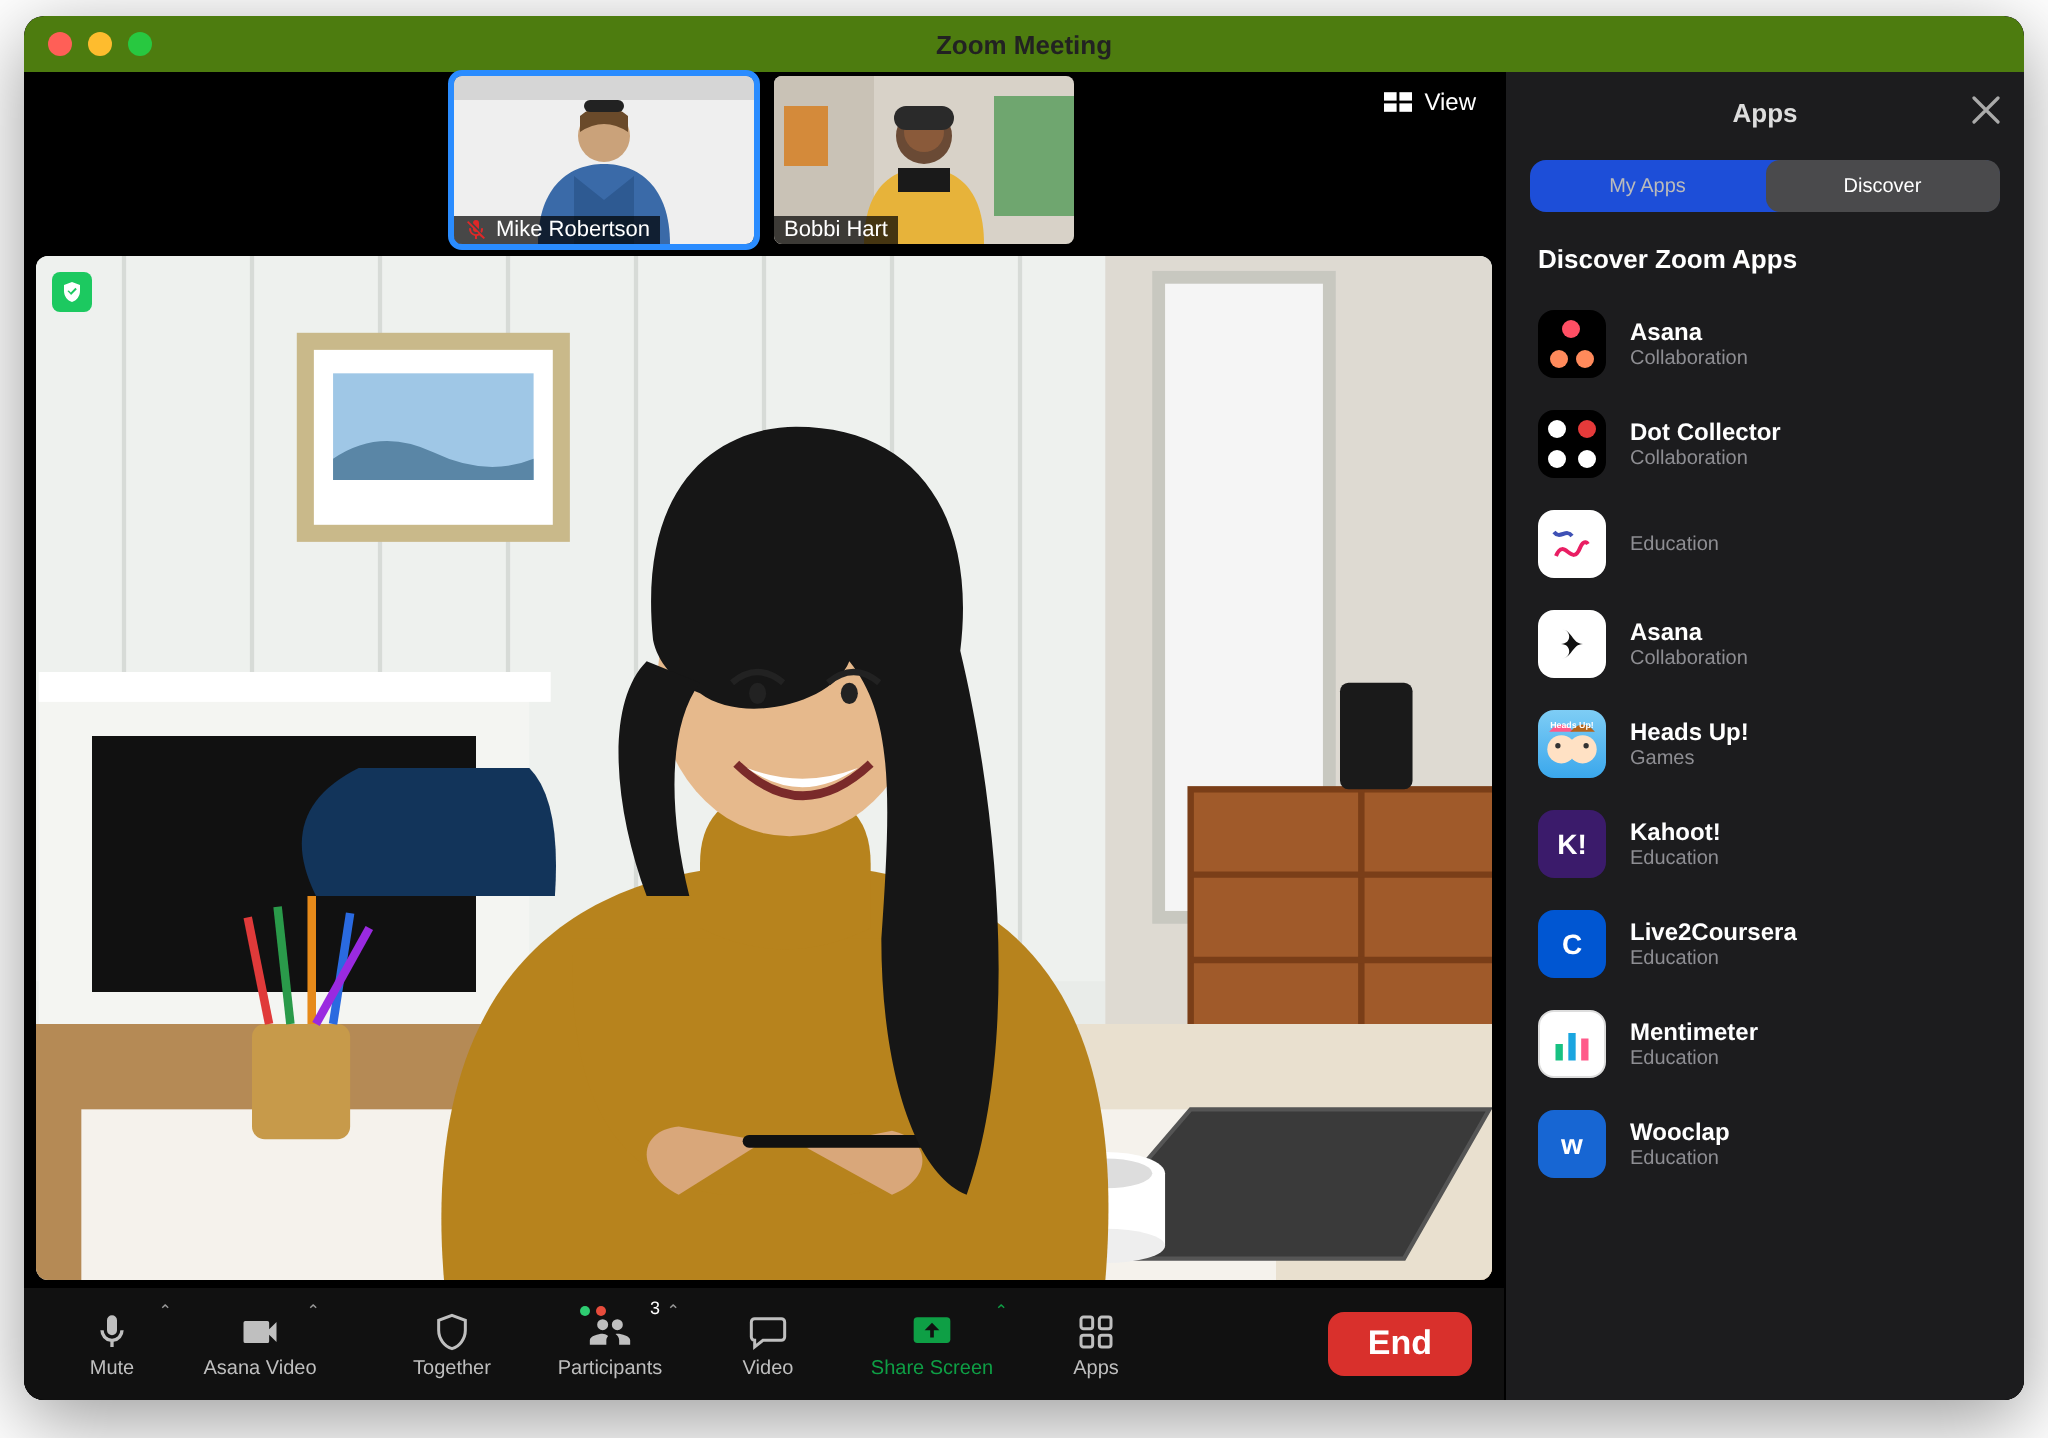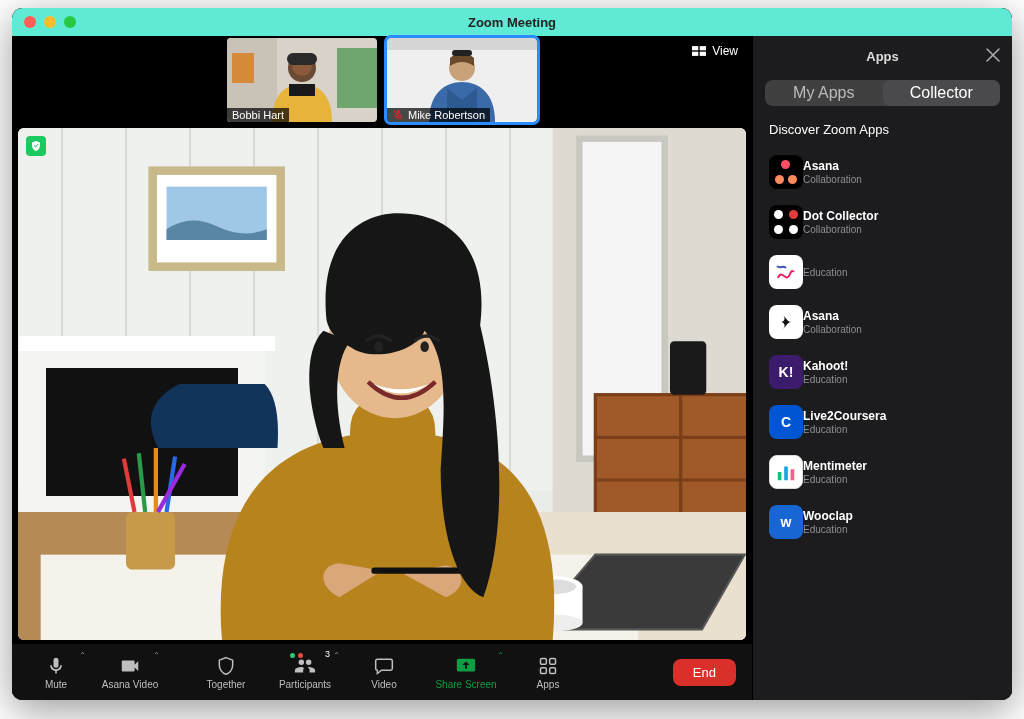--- a/index.html
+++ b/index.html
@@ -4,21 +4,21 @@
 <style>
   * { box-sizing: border-box; margin: 0; padding: 0; font-family: -apple-system, BlinkMacSystemFont, "Segoe UI", Helvetica, Arial, sans-serif; }
   body { background: #fff; width: 1024px; height: 719px; overflow: hidden; }
   .window {
     width: 1000px; height: 692px; margin: 8px auto 0;
     background: #000; border-radius: 10px; overflow: hidden;
     box-shadow: 0 10px 40px rgba(0,0,0,.4);
     display: flex; flex-direction: column;
   }
   .titlebar {
-    height: 28px; background: #5eead4; display: flex; align-items: center;
+    height: 28px; background: #4d7c0f; display: flex; align-items: center;
     position: relative; border-top-left-radius:10px; border-top-right-radius:10px;
     flex: 0 0 auto;
   }
   .traffic { display:flex; gap:8px; margin-left:12px; }
   .dot { width:12px; height:12px; border-radius:50%; }
   .dot.red{background:#ff5f57;} .dot.yellow{background:#febc2e;} .dot.green{background:#28c840;}
   .titlebar-title { position:absolute; left:0; right:0; text-align:center; font-size:13px; font-weight:600; color:#222; pointer-events:none;}
   .content { flex:1 1 auto; display:flex; min-height:0; background:#000; }
   .meeting { flex:1 1 auto; display:flex; flex-direction:column; min-width:0; }
   .top-strip { height:88px; display:flex; align-items:center; justify-content:center; gap:10px; position:relative; }
@@ -34,31 +34,31 @@
   .host-badge { position:absolute; top:8px; left:8px; width:20px; height:20px; border-radius:4px; background:#1cc960; display:flex; align-items:center; justify-content:center; }
   .host-badge svg { width:12px; height:12px; fill:#fff; }
   .toolbar { height:56px; background:#111; display:flex; align-items:center; padding:0 8px; gap:2px; }
   .tool { color:#bfbfbf; display:flex; flex-direction:column; align-items:center; justify-content:center; width:72px; height:50px; font-size:10px; cursor:pointer; position:relative; border-radius:6px; }
   .tool.green { color:#0e9f45; }
   .tool .ico { width:22px; height:22px; display:flex; align-items:center; justify-content:center; margin-bottom:2px; }
   .tool svg { fill:currentColor; }
   .tool .caret { position:absolute; top:4px; right:6px; font-size:8px; color:#999; }
   .tool .badge { position:absolute; top:2px; right:16px; font-size:9px; color:#fff; background:transparent; }
   .indicator-dot { width:5px;height:5px;border-radius:50%; position:absolute; top:6px; }
-  .end-btn { background:#d9302c; color:#fff; font-size:13px; font-weight:400; border:none; padding:6px 20px; border-radius:8px; cursor:pointer; margin-left:auto; margin-right:8px;}
+  .end-btn { background:#d9302c; color:#fff; font-size:17px; font-weight:700; border:none; padding:6px 20px; border-radius:8px; cursor:pointer; margin-left:auto; margin-right:8px;}
   
   .apps-panel { width:260px; background:#1c1c1e; color:#ddd; display:flex; flex-direction:column; border-left:1px solid #000;}
   .apps-header { display:flex; align-items:center; justify-content:center; height:40px; position:relative; font-size:13px; font-weight:600;}
   .apps-header .close { position:absolute; right:12px; top:12px; width:14px; height:14px; cursor:pointer; color:#aaa;}
-  .seg { margin:4px 12px 10px; background:#404040; border-radius:8px; display:flex; height:26px; font-size:16px;}
+  .seg { margin:4px 12px 10px; background:#1d4ed8; border-radius:8px; display:flex; height:26px; font-size:10px;}
   .seg div { flex:1; display:flex; align-items:center; justify-content:center; border-radius:7px; cursor:pointer; color:#bbb;}
   .seg div.active { background:#4a4a4c; color:#fff; }
-  .apps-subtitle { font-size:13px; font-weight:400; padding:6px 16px 10px; color:#fff;}
+  .apps-subtitle { font-size:13px; font-weight:700; padding:6px 16px 10px; color:#fff;}
   .apps-list { flex:1; overflow:auto; }
-  .app-row { display:flex; align-items:center; gap:0; padding:8px 16px; cursor:pointer; }
+  .app-row { display:flex; align-items:center; gap:12px; padding:8px 16px; cursor:pointer; }
   .app-icon { width:34px; height:34px; border-radius:8px; flex:0 0 34px; display:flex; align-items:center; justify-content:center; font-weight:700; color:#fff; font-size:14px;}
   .app-text .name { font-size:12px; color:#fff; font-weight:600; line-height:1.2;}
   .app-text .cat { font-size:10px; color:#8e8e93; margin-top:1px;}
   
   .ic-asana { background:#000; position:relative;}
   .ic-asana::before{content:"";position:absolute;width:9px;height:9px;border-radius:50%;background:#ff4f64;top:5px;left:12px;}
   .ic-asana::after{content:"";position:absolute;width:9px;height:9px;border-radius:50%;background:#ff8a5b;bottom:5px;left:6px;box-shadow:13px 0 0 #ff8a5b;}
   .ic-dot { background:#000; position:relative;}
   .ic-dot span{position:absolute;width:9px;height:9px;border-radius:50%;}
   .ic-dot .a{background:#fff;top:5px;left:5px;} .ic-dot .b{background:#e53a3a;top:5px;right:5px;}
@@ -83,55 +83,55 @@
       <div class="dot green"></div>
     </div>
     <div class="titlebar-title">Zoom Meeting</div>
   </div>
 
   <div class="content">
 
     <div class="meeting">
       <div class="top-strip">
 
+        <div class="thumb active">
+          <svg class="scene" viewBox="0 0 150 84" preserveAspectRatio="xMidYMid slice">
+            <rect width="150" height="84" fill="#efefef"></rect>
+            <rect x="0" y="0" width="150" height="12" fill="#d6d6d6"></rect>
+            <circle cx="75" cy="30" r="13" fill="#caa27a"></circle>
+            <path d="M63 20 Q75 10 87 20 L87 28 Q75 20 63 28 Z" fill="#6a4a2a"></path>
+            <rect x="65" y="12" width="20" height="6" rx="3" fill="#222"></rect>
+            <path d="M42 84 C42 55 58 44 75 44 C92 44 108 55 108 84 Z" fill="#3a6aa8"></path>
+            <path d="M60 50 L75 62 L90 50 L90 84 L60 84 Z" fill="#2e5a92"></path>
+          </svg>
+          <div class="label">
+            <svg class="muted-mic" viewBox="0 0 24 24">
+                <path d="M19 11a1 1 0 10-2 0 5 5 0 01-.6 2.4l1.5 1.5A7 7 0 0019 11zM4.3 3L3 4.3l6 6V11a3 3 0 003 3c.4 0 .7 0 1-.2l1.6 1.6A5 5 0 017 11a1 1 0 10-2 0 7 7 0 006 6.9V21h2v-3.1c.8-.1 1.5-.4 2.2-.7L19.7 21 21 19.7 4.3 3zM12 2a3 3 0 00-3 3v.2l6 6V5a3 3 0 00-3-3z"></path>
+              </svg>
+            <span>Mike Robertson</span>
+          </div>
+        </div>
+
         <div class="thumb">
           <svg class="scene" viewBox="0 0 150 84" preserveAspectRatio="xMidYMid slice">
             <rect width="150" height="84" fill="#d8d2c8"></rect>
             <rect x="0" y="0" width="50" height="84" fill="#c9c2b6"></rect>
             <rect x="110" y="10" width="40" height="60" fill="#6fa66f"></rect>
             <rect x="5" y="15" width="22" height="30" fill="#d48a3a"></rect>
             <circle cx="75" cy="30" r="14" fill="#6a4a35"></circle>
             <path d="M45 84 C45 55 60 46 75 46 C90 46 105 55 105 84 Z" fill="#e7b33a"></path>
             <rect x="62" y="46" width="26" height="12" fill="#1a1a1a"></rect>
             <circle cx="75" cy="28" r="10" fill="#8a5a3a"></circle>
             <rect x="60" y="15" width="30" height="12" rx="6" fill="#2a2a2a"></rect>
           </svg>
           <div class="label">
             <span>Bobbi Hart</span>
           </div>
         </div>
 
-        <div class="thumb active">
-          <svg class="scene" viewBox="0 0 150 84" preserveAspectRatio="xMidYMid slice">
-            <rect width="150" height="84" fill="#efefef"></rect>
-            <rect x="0" y="0" width="150" height="12" fill="#d6d6d6"></rect>
-            <circle cx="75" cy="30" r="13" fill="#caa27a"></circle>
-            <path d="M63 20 Q75 10 87 20 L87 28 Q75 20 63 28 Z" fill="#6a4a2a"></path>
-            <rect x="65" y="12" width="20" height="6" rx="3" fill="#222"></rect>
-            <path d="M42 84 C42 55 58 44 75 44 C92 44 108 55 108 84 Z" fill="#3a6aa8"></path>
-            <path d="M60 50 L75 62 L90 50 L90 84 L60 84 Z" fill="#2e5a92"></path>
-          </svg>
-          <div class="label">
-            <svg class="muted-mic" viewBox="0 0 24 24">
-                <path d="M19 11a1 1 0 10-2 0 5 5 0 01-.6 2.4l1.5 1.5A7 7 0 0019 11zM4.3 3L3 4.3l6 6V11a3 3 0 003 3c.4 0 .7 0 1-.2l1.6 1.6A5 5 0 017 11a1 1 0 10-2 0 7 7 0 006 6.9V21h2v-3.1c.8-.1 1.5-.4 2.2-.7L19.7 21 21 19.7 4.3 3zM12 2a3 3 0 00-3 3v.2l6 6V5a3 3 0 00-3-3z"></path>
-              </svg>
-            <span>Mike Robertson</span>
-          </div>
-        </div>
-
         <div class="view-btn">
           <svg class="view-icon" viewBox="0 0 20 14">
               <rect x="0" y="0" width="9" height="6" fill="#fff"></rect>
               <rect x="11" y="0" width="9" height="6" fill="#fff"></rect>
               <rect x="0" y="8" width="9" height="6" fill="#fff"></rect>
               <rect x="11" y="8" width="9" height="6" fill="#fff"></rect>
             </svg>
           <span>View</span>
         </div>
       </div>
@@ -300,21 +300,21 @@
 
     <div class="apps-panel">
       <div class="apps-header">
         <span>Apps</span>
         <svg class="close" viewBox="0 0 14 14">
             <path d="M1 1l12 12M13 1L1 13" stroke="currentColor" stroke-width="1.6" fill="none" stroke-linecap="round"></path>
           </svg>
       </div>
       <div class="seg">
         <div>My Apps</div>
-        <div class="active">Collector</div>
+        <div class="active">Discover</div>
       </div>
       <div class="apps-subtitle">Discover Zoom Apps</div>
       <div class="apps-list" id="apps-list">
           <div class="app-row">
             <div class="app-icon ic-asana"></div>
             <div class="app-text">
               <div class="name">Asana</div>
               <div class="cat">Collaboration</div>
             </div>
           </div>
@@ -346,20 +346,37 @@
               <svg width="22" height="22" viewBox="0 0 24 24">
                 <path d="M6 4c6 0 6 8 12 8-6 0-6 8-12 8 6 0 6-8 0-8 6 0 6-8 0-8z" fill="#111"></path>
               </svg>
             </div>
             <div class="app-text">
               <div class="name">Asana</div>
               <div class="cat">Collaboration</div>
             </div>
           </div>
           <div class="app-row">
+            <div class="app-icon ic-heads">
+              <svg width="30" height="30" viewBox="0 0 34 34">
+                <circle cx="11" cy="20" r="8" fill="#ffe1c4"></circle>
+                <circle cx="23" cy="20" r="8" fill="#ffe1c4"></circle>
+                <circle cx="9" cy="18" r="1.5" fill="#333"></circle>
+                <circle cx="25" cy="18" r="1.5" fill="#333"></circle>
+                <path d="M4 10 q7 -8 14 0" fill="#ff5a8a"></path>
+                <path d="M16 10 q7 -8 14 0" fill="#b5651d"></path>
+                <text x="17" y="8" text-anchor="middle" font-size="5" fill="#fff" font-weight="700">Heads Up!</text>
+              </svg>
+            </div>
+            <div class="app-text">
+              <div class="name">Heads Up!</div>
+              <div class="cat">Games</div>
+            </div>
+          </div>
+          <div class="app-row">
             <div class="app-icon ic-kahoot">K!</div>
             <div class="app-text">
               <div class="name">Kahoot!</div>
               <div class="cat">Education</div>
             </div>
           </div>
           <div class="app-row">
             <div class="app-icon ic-coursera">C</div>
             <div class="app-text">
               <div class="name">Live2Coursera</div>

